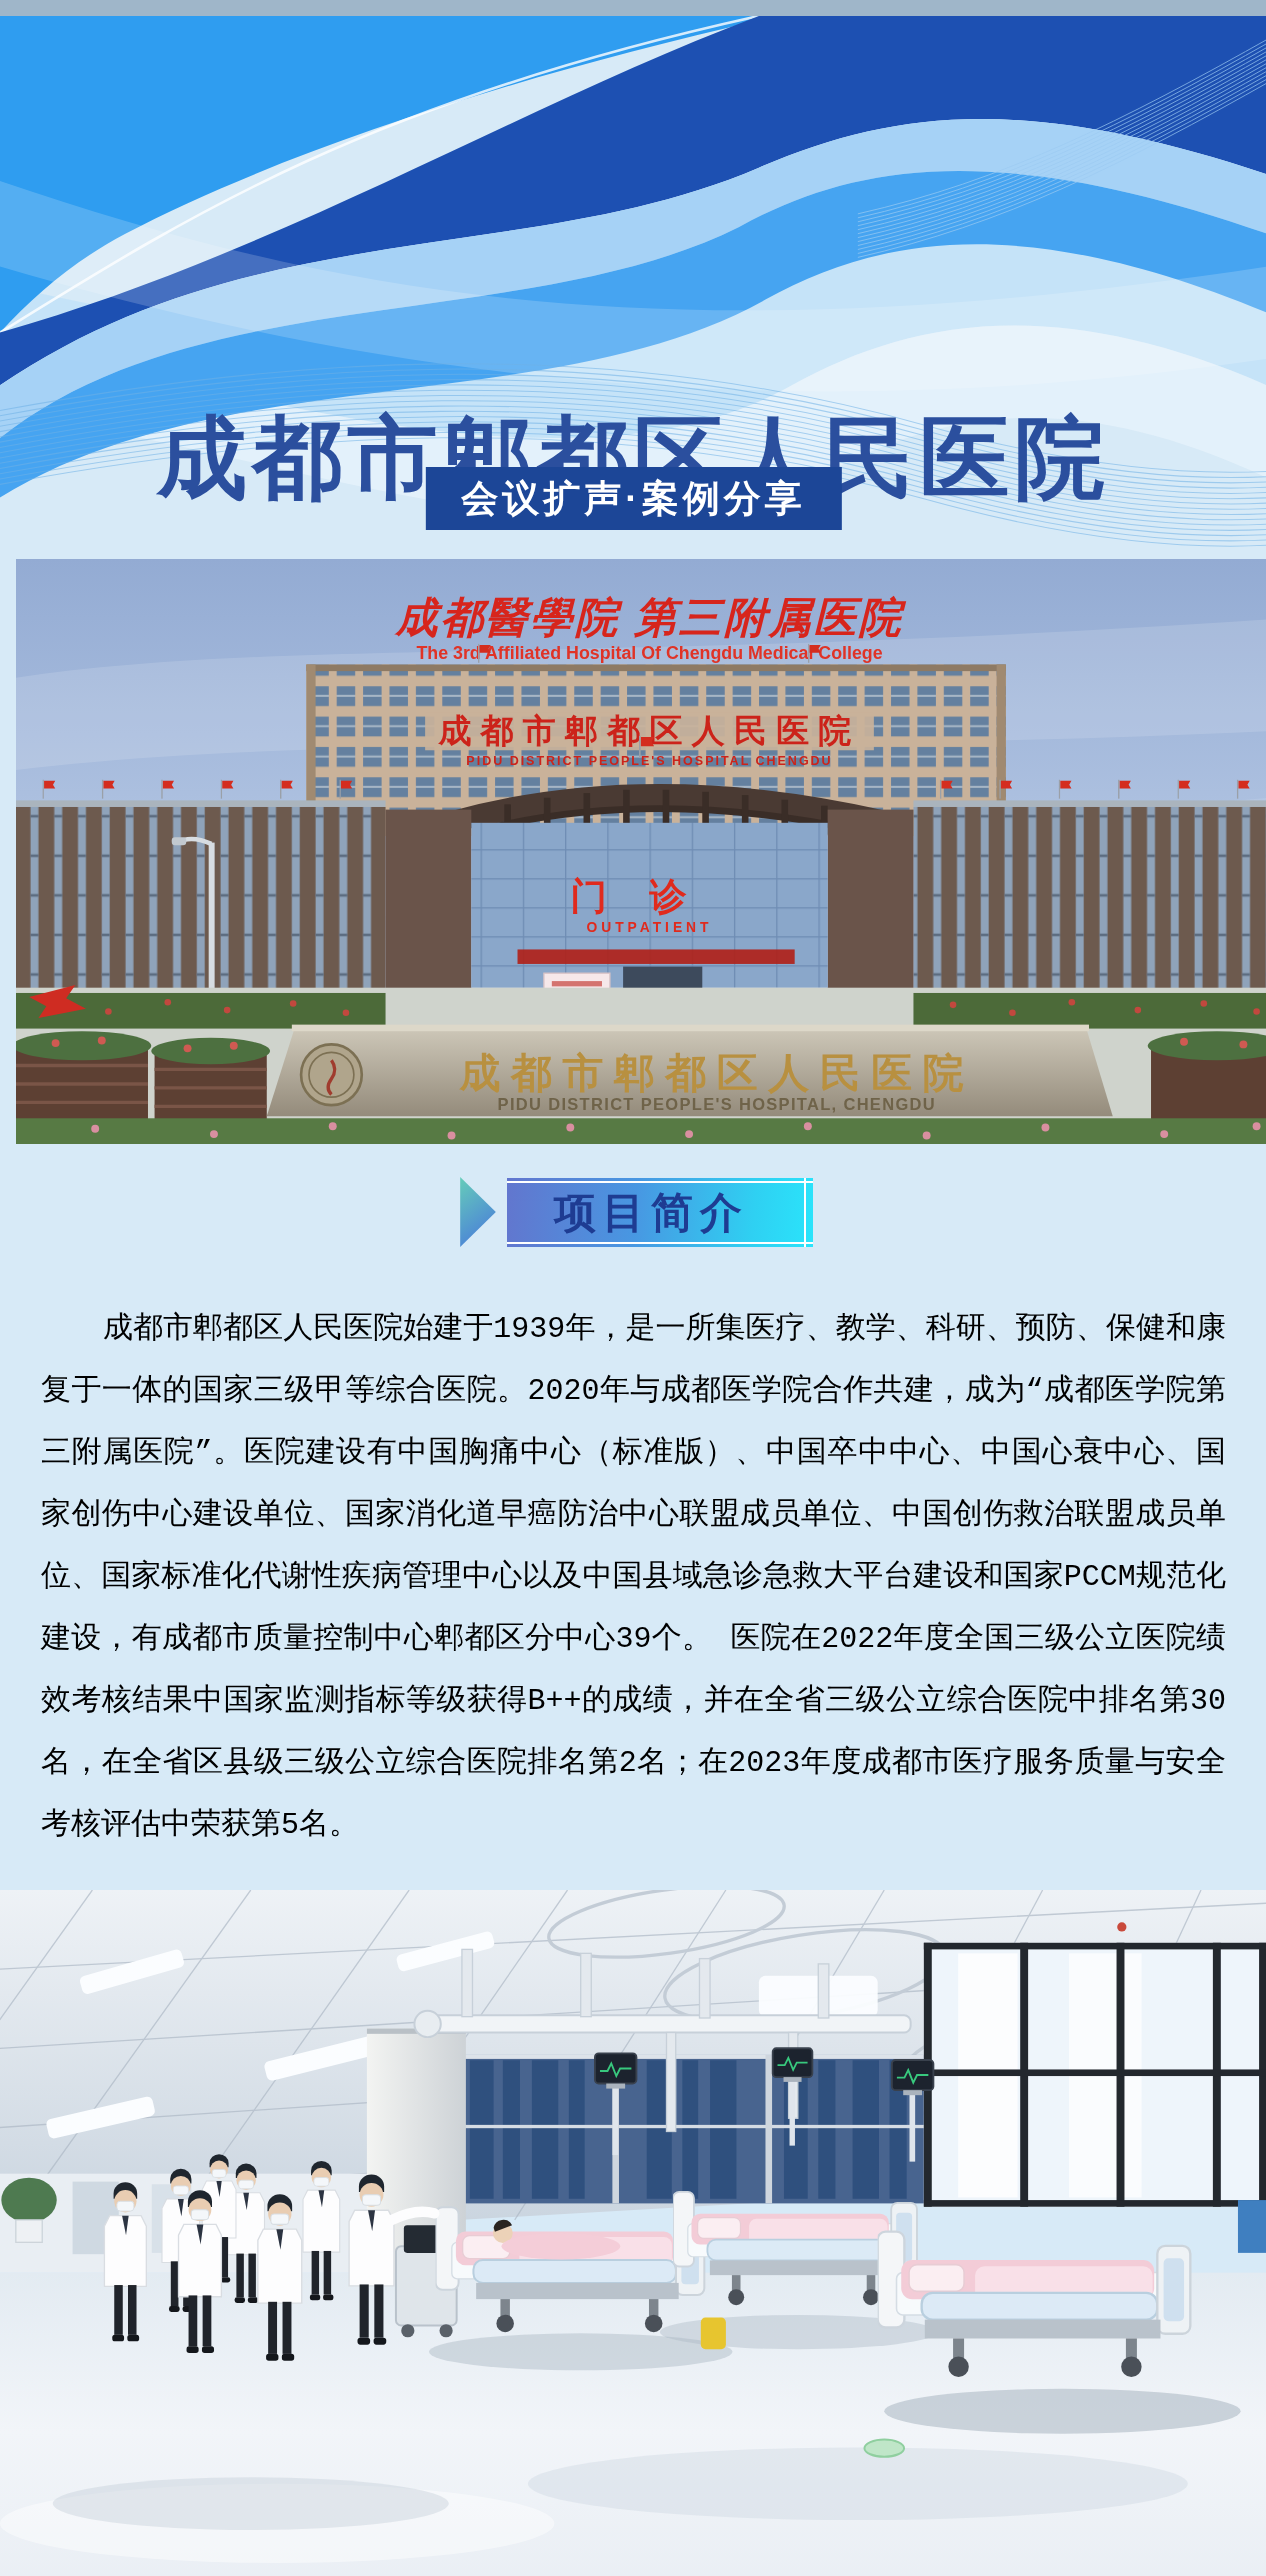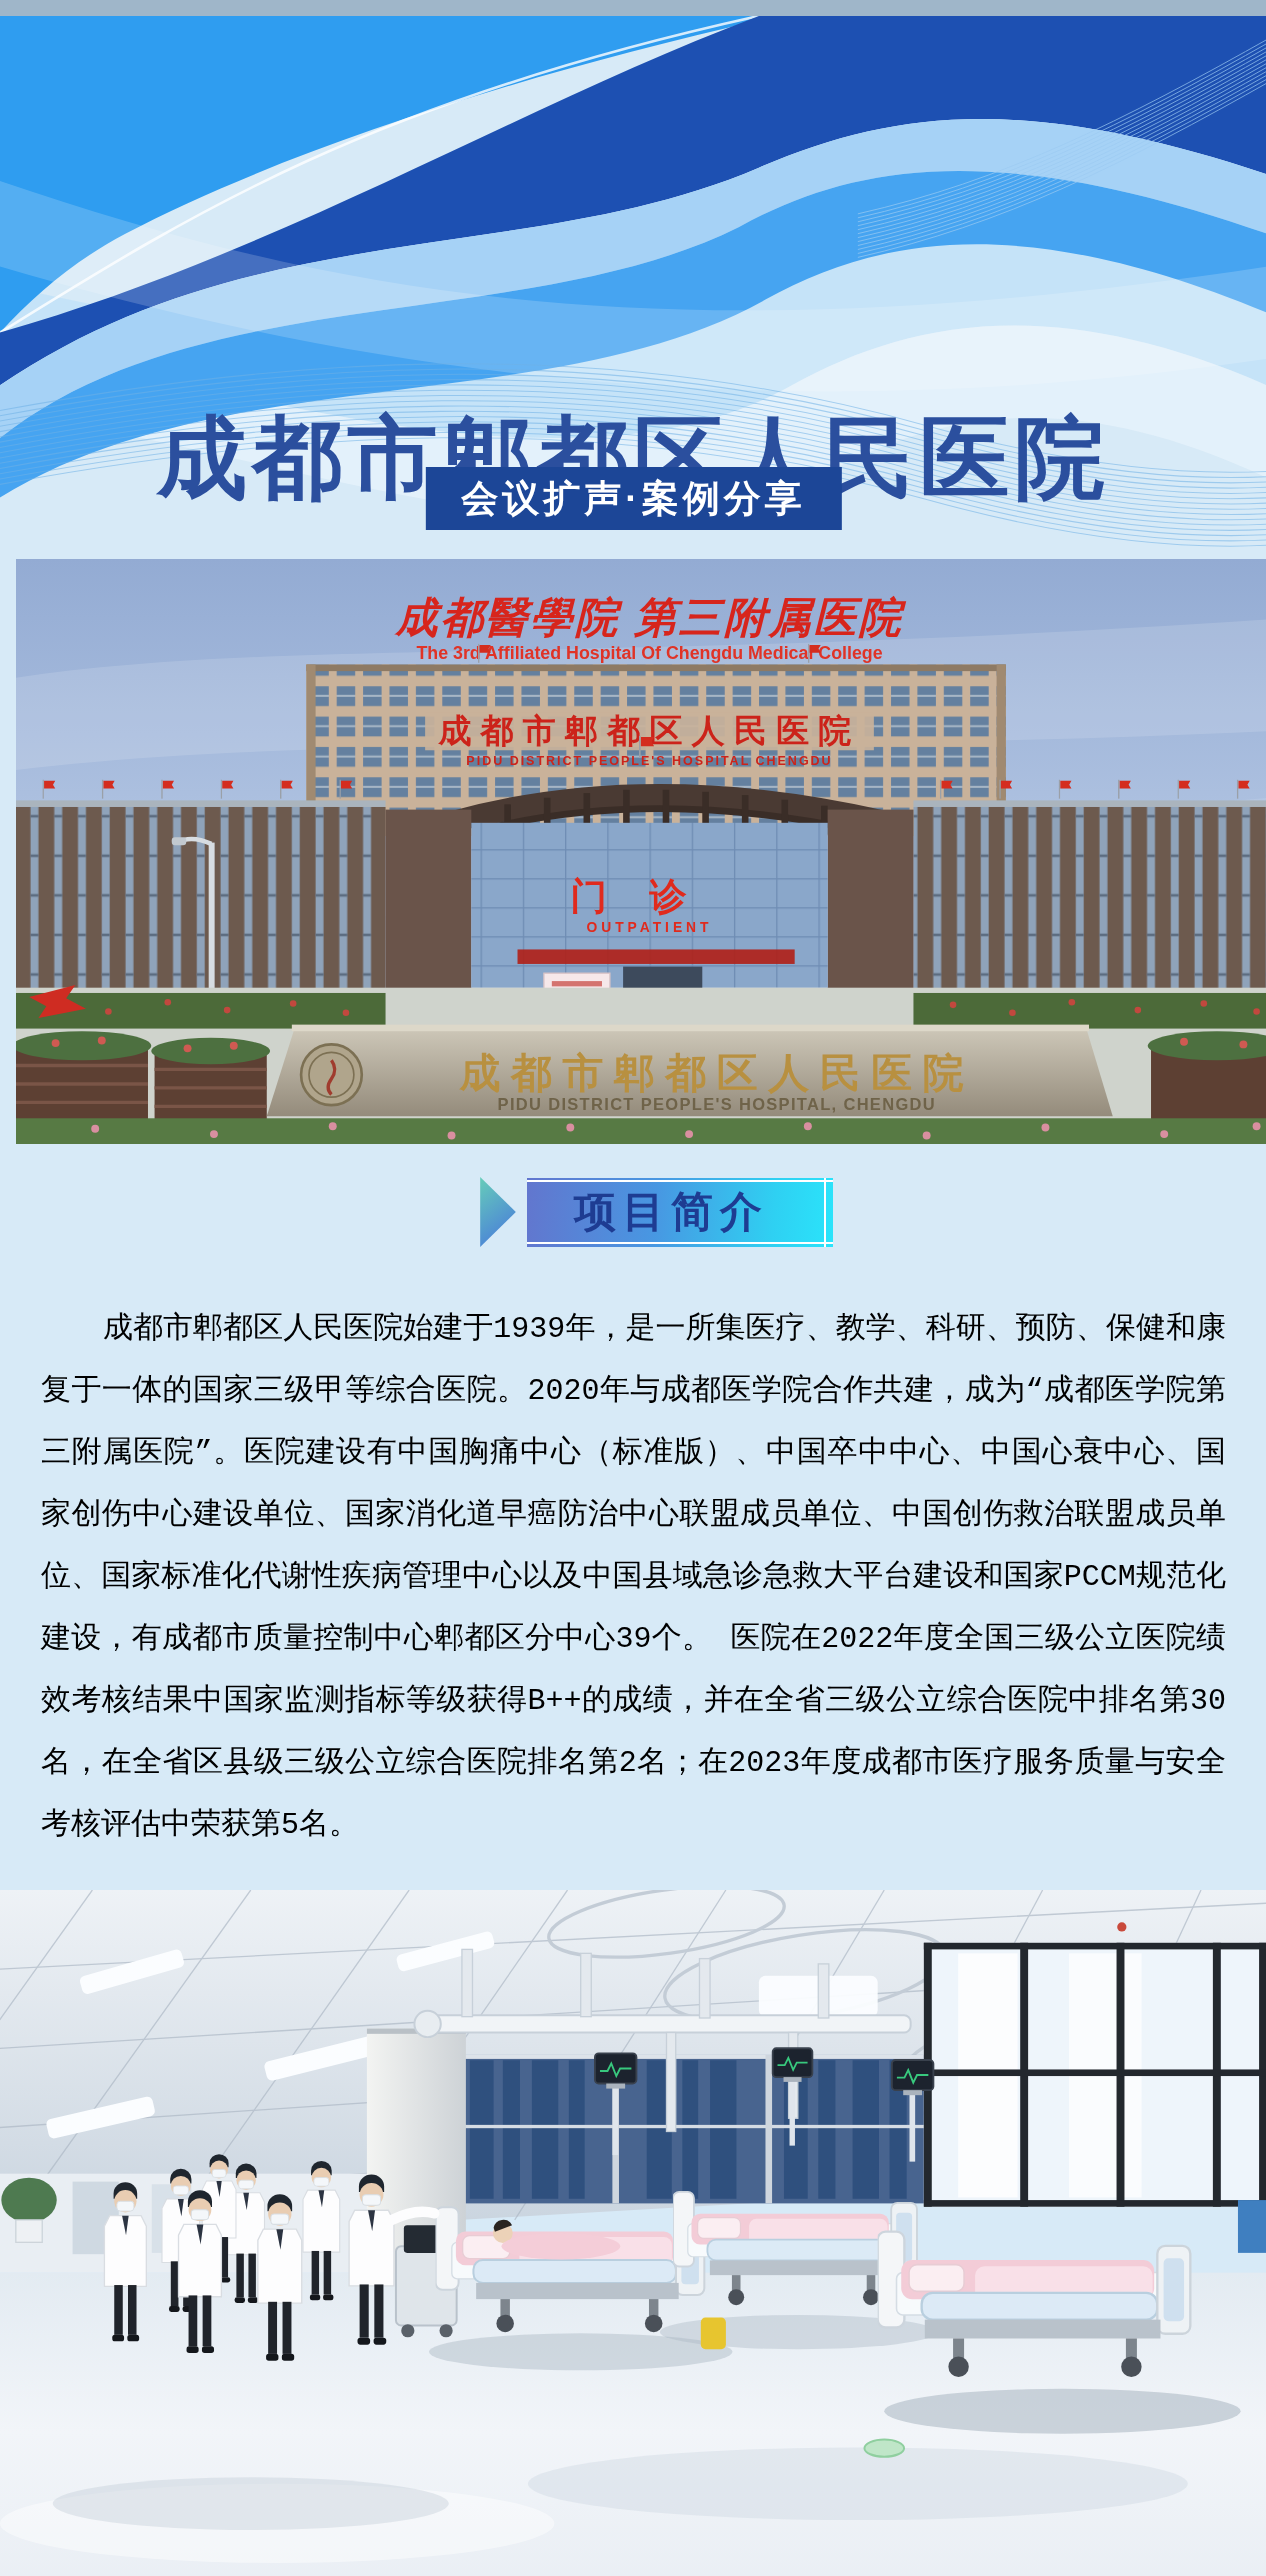--- a/index.html
+++ b/index.html
@@ -18,21 +18,21 @@
   .badge{
     position:absolute;top:451px;left:50%;transform:translateX(-50%);
     background:#1c4697;color:#ffffff;font-size:37px;font-weight:700;
     line-height:63px;padding:0 36px;letter-spacing:4px;z-index:3;white-space:nowrap;
   }
   
   .photo1{position:absolute;top:543px;left:16px;width:1267px;height:585px;}
   .photo2{position:absolute;top:1874px;left:0;width:1267px;height:702px;}
   .photo1 svg,.photo2 svg{display:block;width:100%;height:100%;}
   
-  .section-header{position:absolute;top:1161px;left:480px;height:70px;z-index:3;display:flex;align-items:center;}
+  .section-header{position:absolute;top:1161px;left:460px;height:70px;z-index:3;display:flex;align-items:flex-end;}
   .sec-arrow{width:36px;height:70px;flex:0 0 auto;}
   .sec-box{
     position:relative;margin-left:10.6px;width:306px;height:69px;
     background:linear-gradient(95deg,#6276ce 0%,#4897e2 42%,#2fd0f2 80%,#2ae4fb 100%);
   }
   .sec-box .hline-top,.sec-box .hline-bottom{
     position:absolute;left:0;right:0;height:2px;background:#ffffff;
   }
   .sec-box .hline-top{top:2.6px;}
   .sec-box .hline-bottom{bottom:2.6px;}

